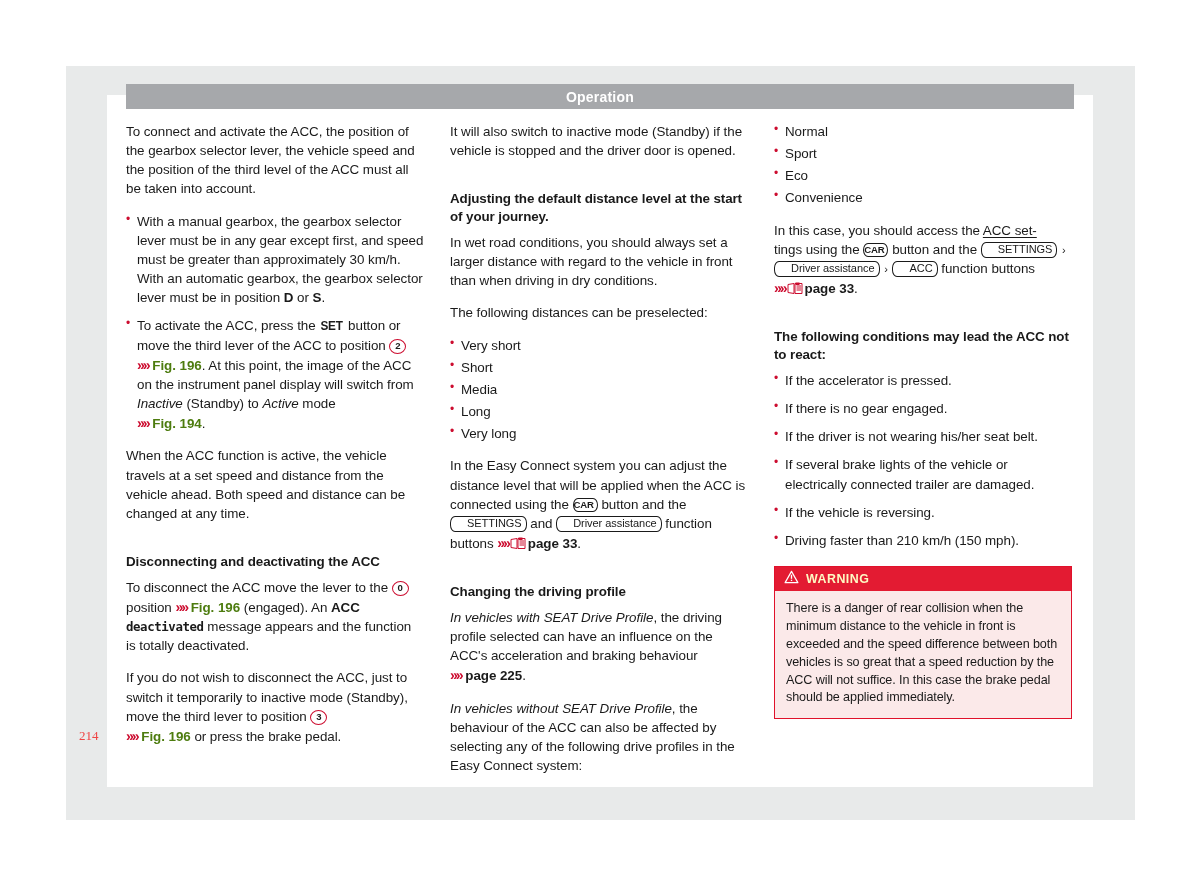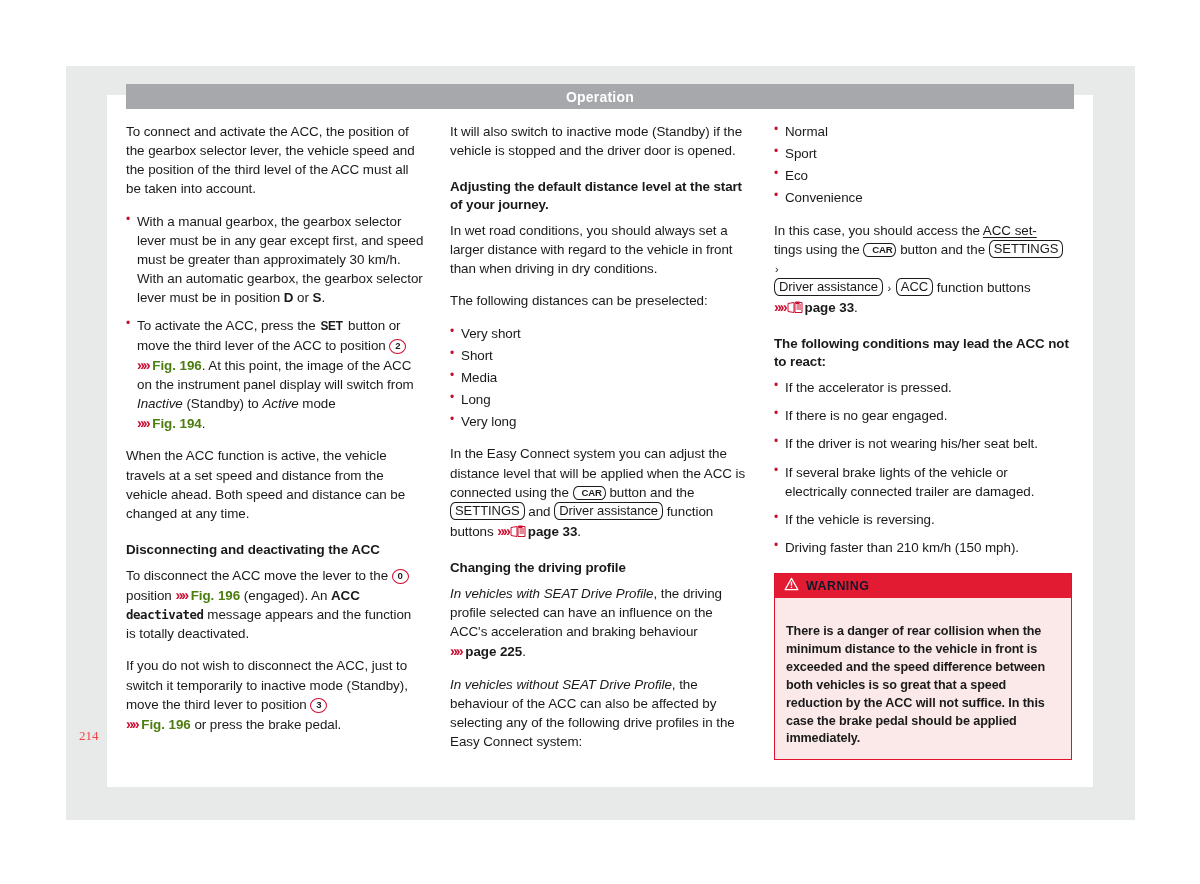--- a/index.html
+++ b/index.html
@@ -41,21 +41,21 @@
     position:absolute;left:126px;top:122px;width:948px;height:655px;
     display:flex;gap:26px;
   }
   .col{width:298px;position:relative;}
 
   
   .h3{
     font-size:13.4px;font-weight:bold;color:#1a1a1a;
     line-height:1.33;margin:0 0 7px 0;letter-spacing:-.1px;
   }
-  .h3.spaced{margin-top:18px;}
+  .h3.spaced{margin-top:30px;}
   p.body{
     font-size:13.4px;color:#1a1a1a;line-height:1.43;
     margin:0 0 13px 0;letter-spacing:-.05px;
   }
   p.body:last-child{margin-bottom:0;}
   ul.bullets{list-style:none;margin:0 0 13px 0;padding:0;}
   ul.bullets li{
     font-size:13.4px;color:#1a1a1a;line-height:1.43;
     margin:0 0 9px 0;padding-left:11px;position:relative;
     letter-spacing:-.05px;
@@ -90,53 +90,52 @@
     letter-spacing:-.3px;transform:scaleX(.88);display:inline-block;
   }
   
   .msgtext{font-family:"DejaVu Sans Mono", monospace;font-weight:bold;font-size:12.4px;letter-spacing:-.4px;}
 
   
   .btnbox{
     display:inline-block;
     border:1.1px solid #1a1a1a;
     border-radius:5px/7px;
-    padding:0px 4px 1px 4px;
-    font-size:13px;line-height:1.18;
+    padding:0px 4px 1px 16px;
+    font-size:11px;line-height:1.18;
     vertical-align:1px;
     white-space:nowrap;
     color:#1a1a1a;
   }
-  .btnbox.tiny{font-size:9.6px;font-weight:bold;letter-spacing:-.2px;padding:0 3px 1px 8px;}
+  .btnbox.tiny{font-size:9.6px;font-weight:bold;letter-spacing:-.2px;padding:0 3px 1px 0;}
   .btnsep{font-size:11px;padding:0 1px;}
 
   .uline{text-decoration:underline;text-underline-offset:2px;}
 
   
   .bookicon{display:inline-block;width:17px;height:13px;vertical-align:-2px;margin:0 1px;}
 
   
   .warnbox{
     border:1.2px solid #e0112b;
     background:#fbe9e9;
     margin-top:16px;
   }
   .warnhead{
     background:#e31b32;height:24px;
     display:flex;align-items:center;gap:7px;
     padding:0 9px;
   }
   .warnhead .wtitle{
-    color:#0f172a;font-size:12.4px;font-weight:bold;letter-spacing:.5px;
+    color:#fef9c3;font-size:12.4px;font-weight:bold;letter-spacing:.5px;
   }
   .warnbody{
     padding:9px 11px 11px 11px;
-    font-size:12.6px;font-weight:bold;line-height:1.42;color:#1a1a1a;
+    font-size:12.6px;font-weight:normal;line-height:1.42;color:#1a1a1a;
     letter-spacing:-.1px;
-    margin-top:16px;
   }
 </style>
 </head>
 <body>
 
 <div class="viewer">
 
   <div class="page-frame"></div>
   <div class="paper"></div>
 

